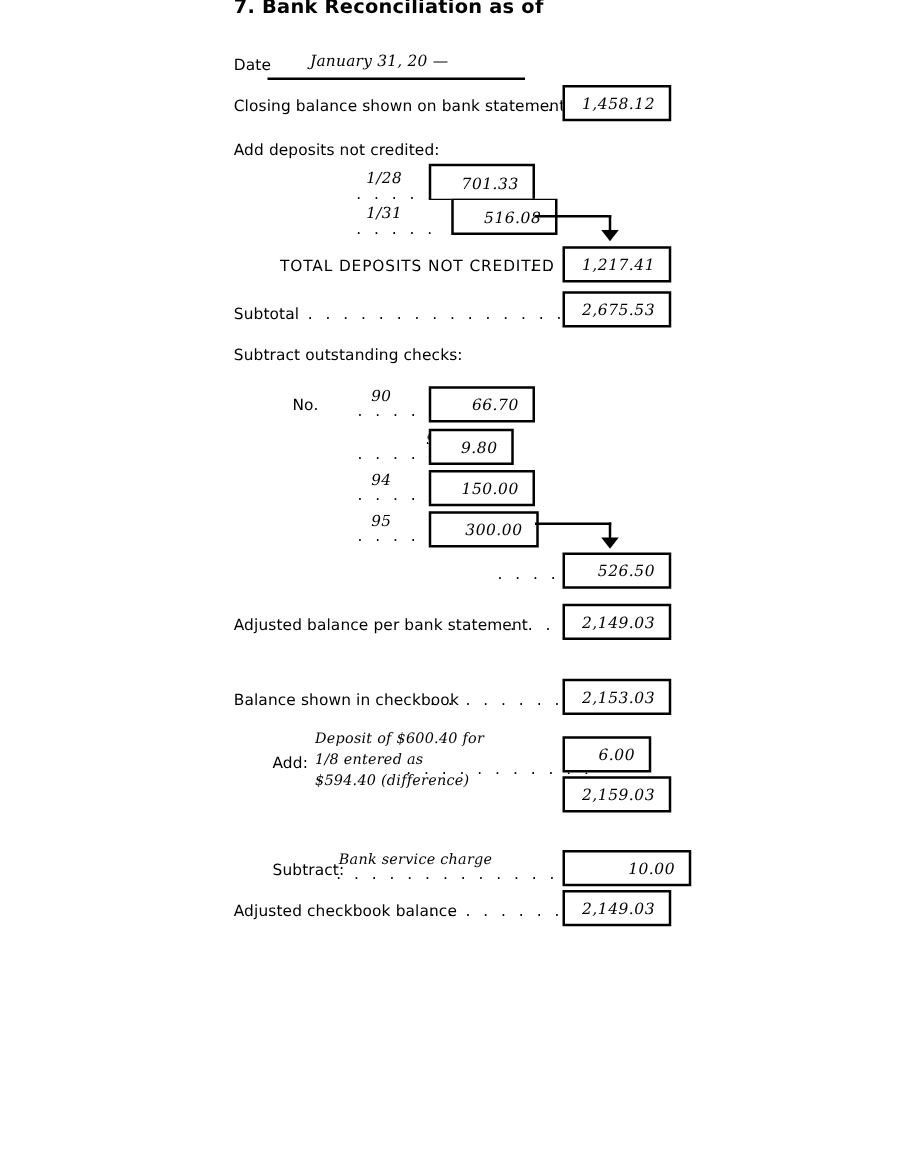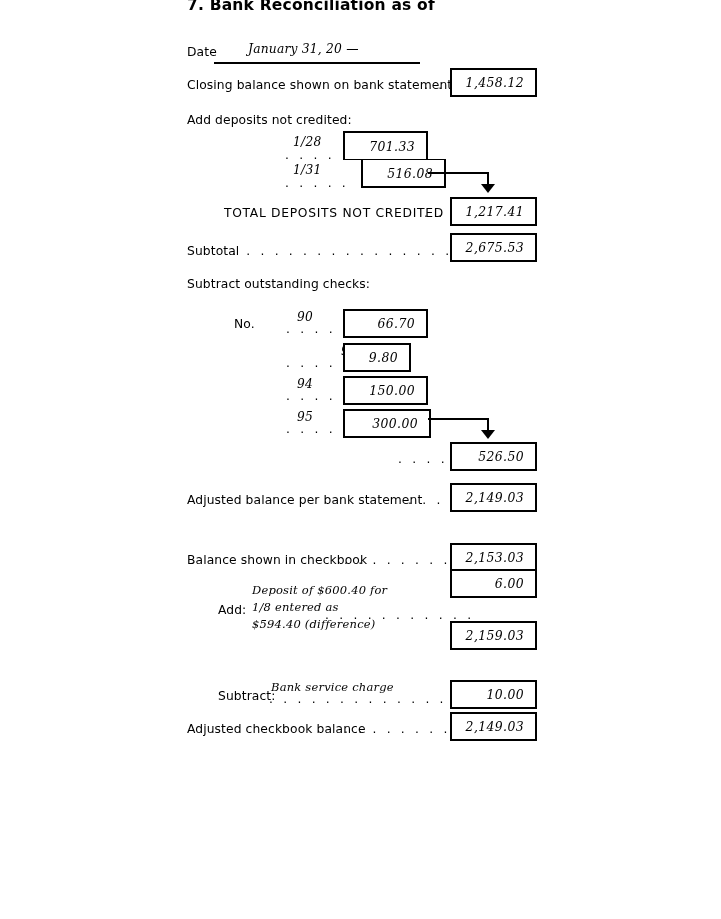--- a/index.html
+++ b/index.html
@@ -196,31 +196,31 @@
   <div class="abs dots" style="left:344px; top:553px;">. . . . . . . . .</div>
   <div class="abs box" style="left:450px; top:543px; width:87px; height:29px;">
     <span class="amt">2,153.03</span>
   </div>
 
   <div class="abs lbl" style="left:218px; top:603px;">Add:</div>
   <div class="abs hand" style="left:252px; top:583px;">Deposit of $600.40 for</div>
   <div class="abs hand" style="left:252px; top:600px;">1/8 entered as</div>
   <div class="abs hand" style="left:252px; top:617px;">$594.40 (difference)</div>
   <div class="abs dots" style="left:325px; top:608px;">. . . . . . . . . . .</div>
-  <div class="abs box" style="left:450px; top:569px; width:87px; height:29px;text-align:center;">
+  <div class="abs box" style="left:450px; top:589px; width:71px; height:29px;text-align:center;">
     <span class="amt">6.00</span>
   </div>
   <div class="abs box" style="left:450px; top:621px; width:87px; height:29px;">
     <span class="amt">2,159.03</span>
   </div>
 
   <div class="abs lbl" style="left:218px; top:689px;">Subtract:</div>
   <div class="abs hand" style="left:271px; top:680px;">Bank service charge</div>
   <div class="abs dots" style="left:269px; top:692px;">. . . . . . . . . . . . . . . . .</div>
-  <div class="abs box" style="left:450px; top:680px; width:87px; height:29px;">
+  <div class="abs box" style="left:450px; top:680px; width:103px; height:29px;">
     <span class="amt">10.00</span>
   </div>
 
   <div class="abs lbl" style="left:187px; top:722px;">Adjusted checkbook balance</div>
   <div class="abs dots" style="left:344px; top:722px;">. . . . . . . . .</div>
   <div class="abs box" style="left:450px; top:712px; width:87px; height:29px;">
     <span class="amt">2,149.03</span>
   </div>
 
 </div>

